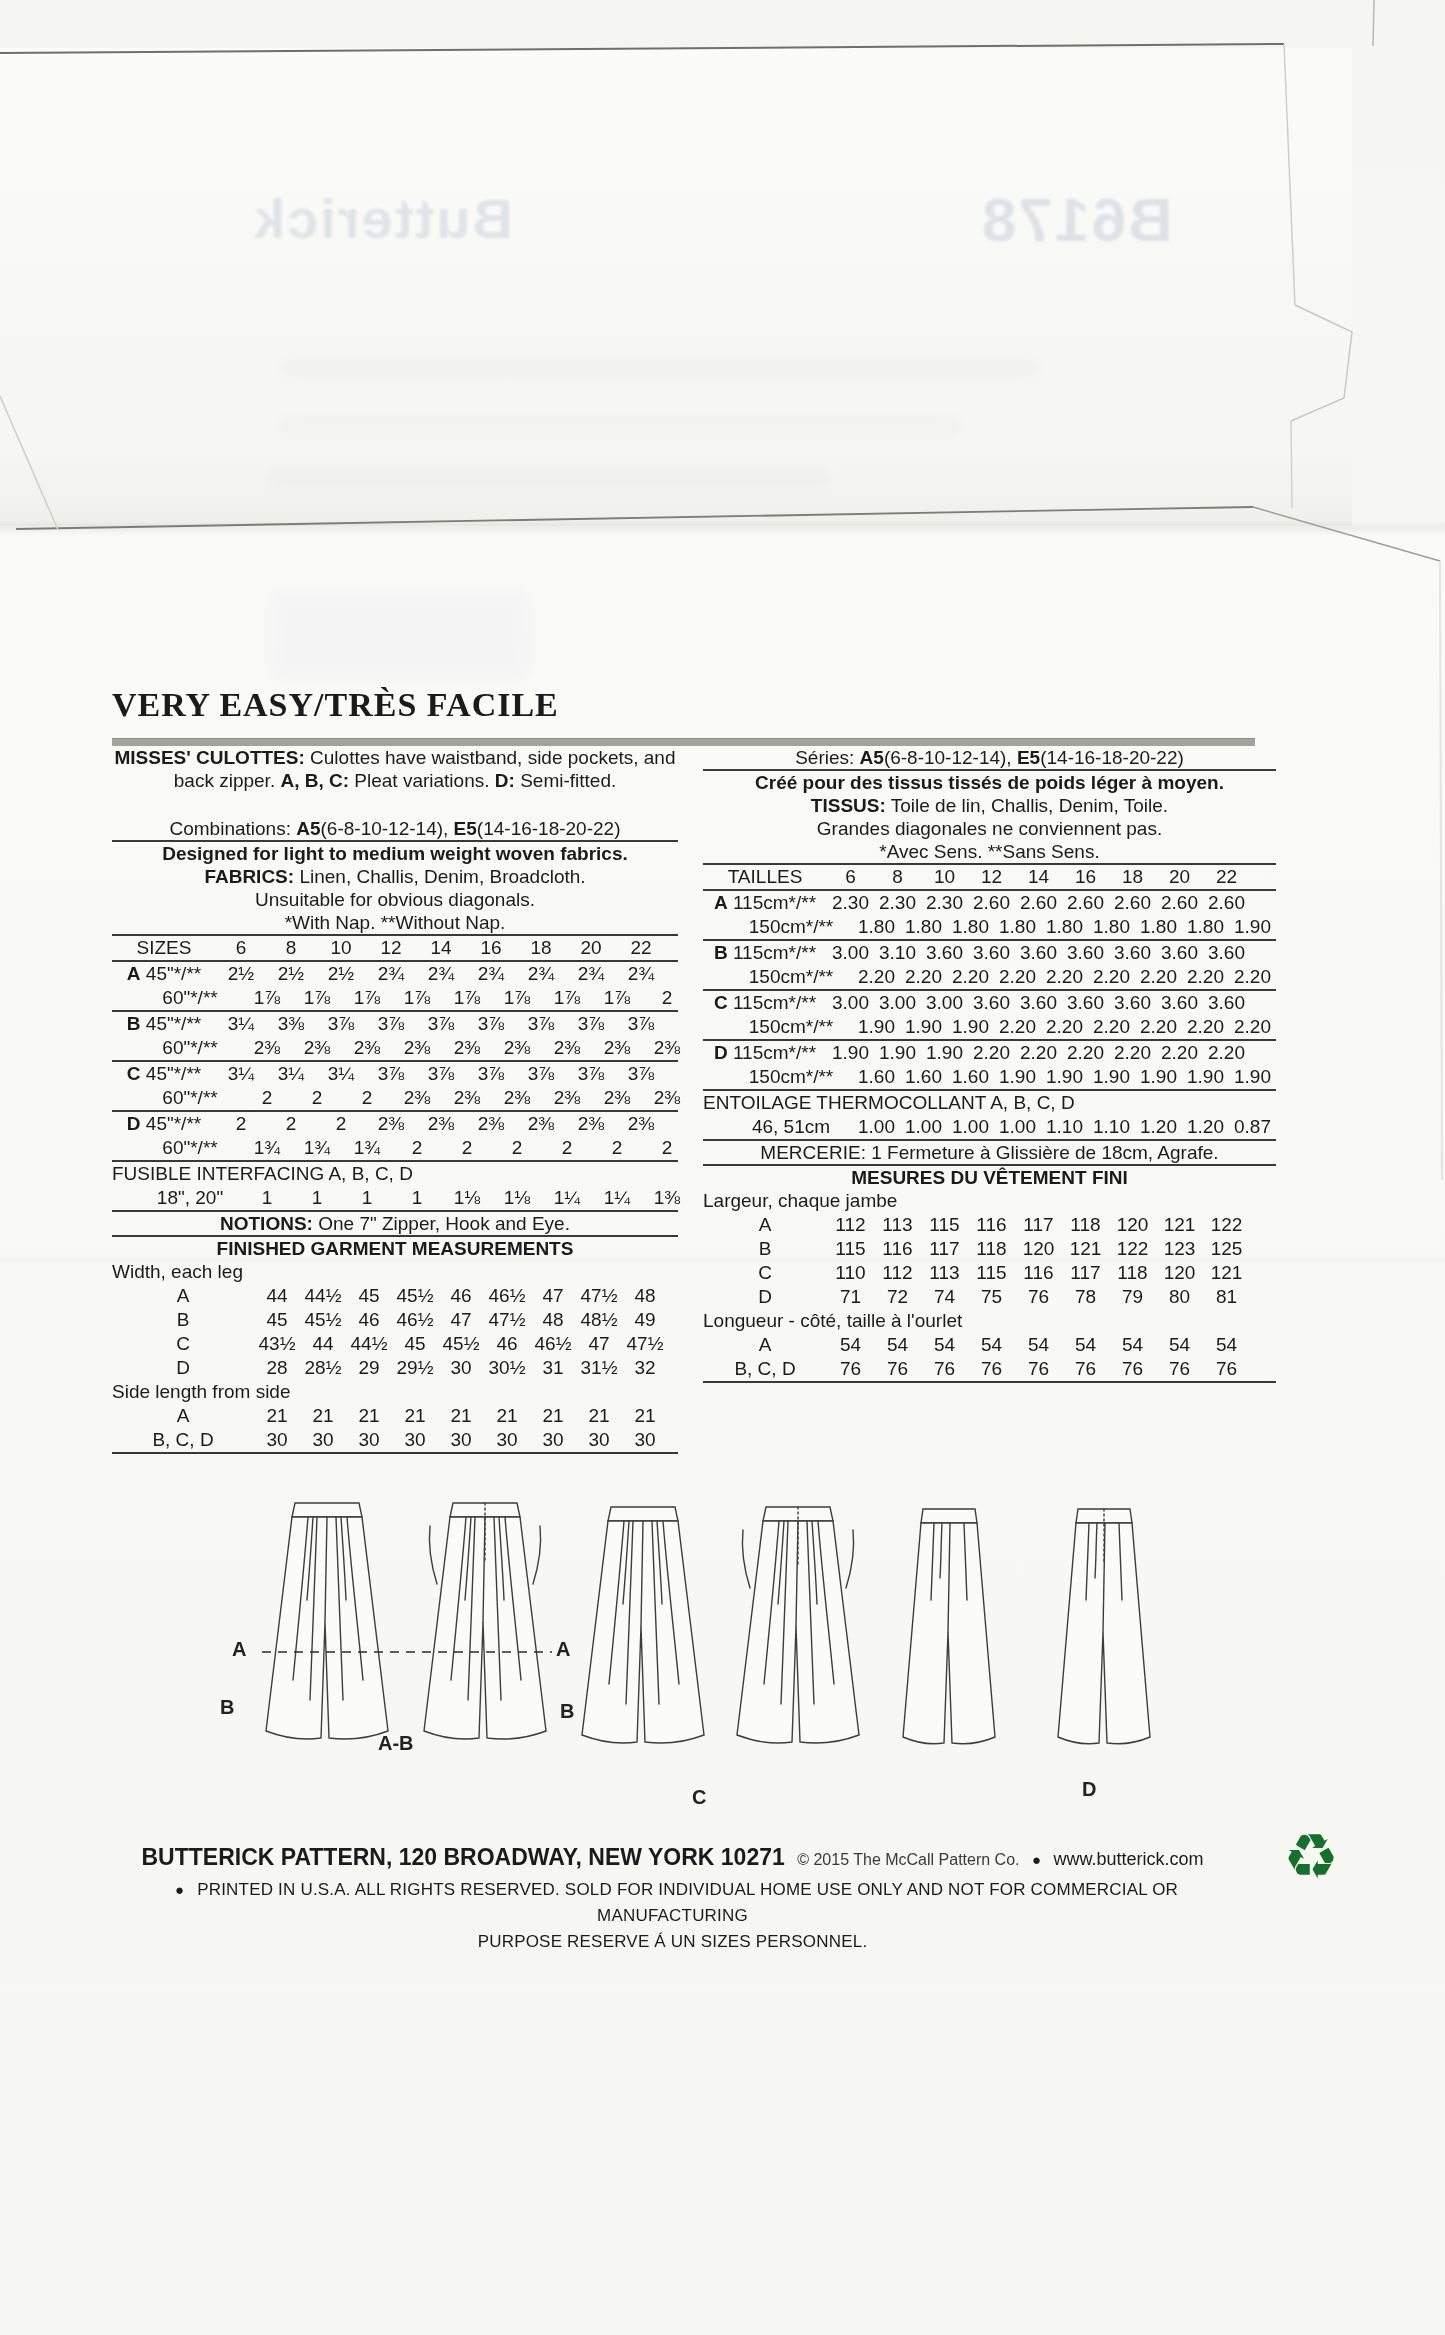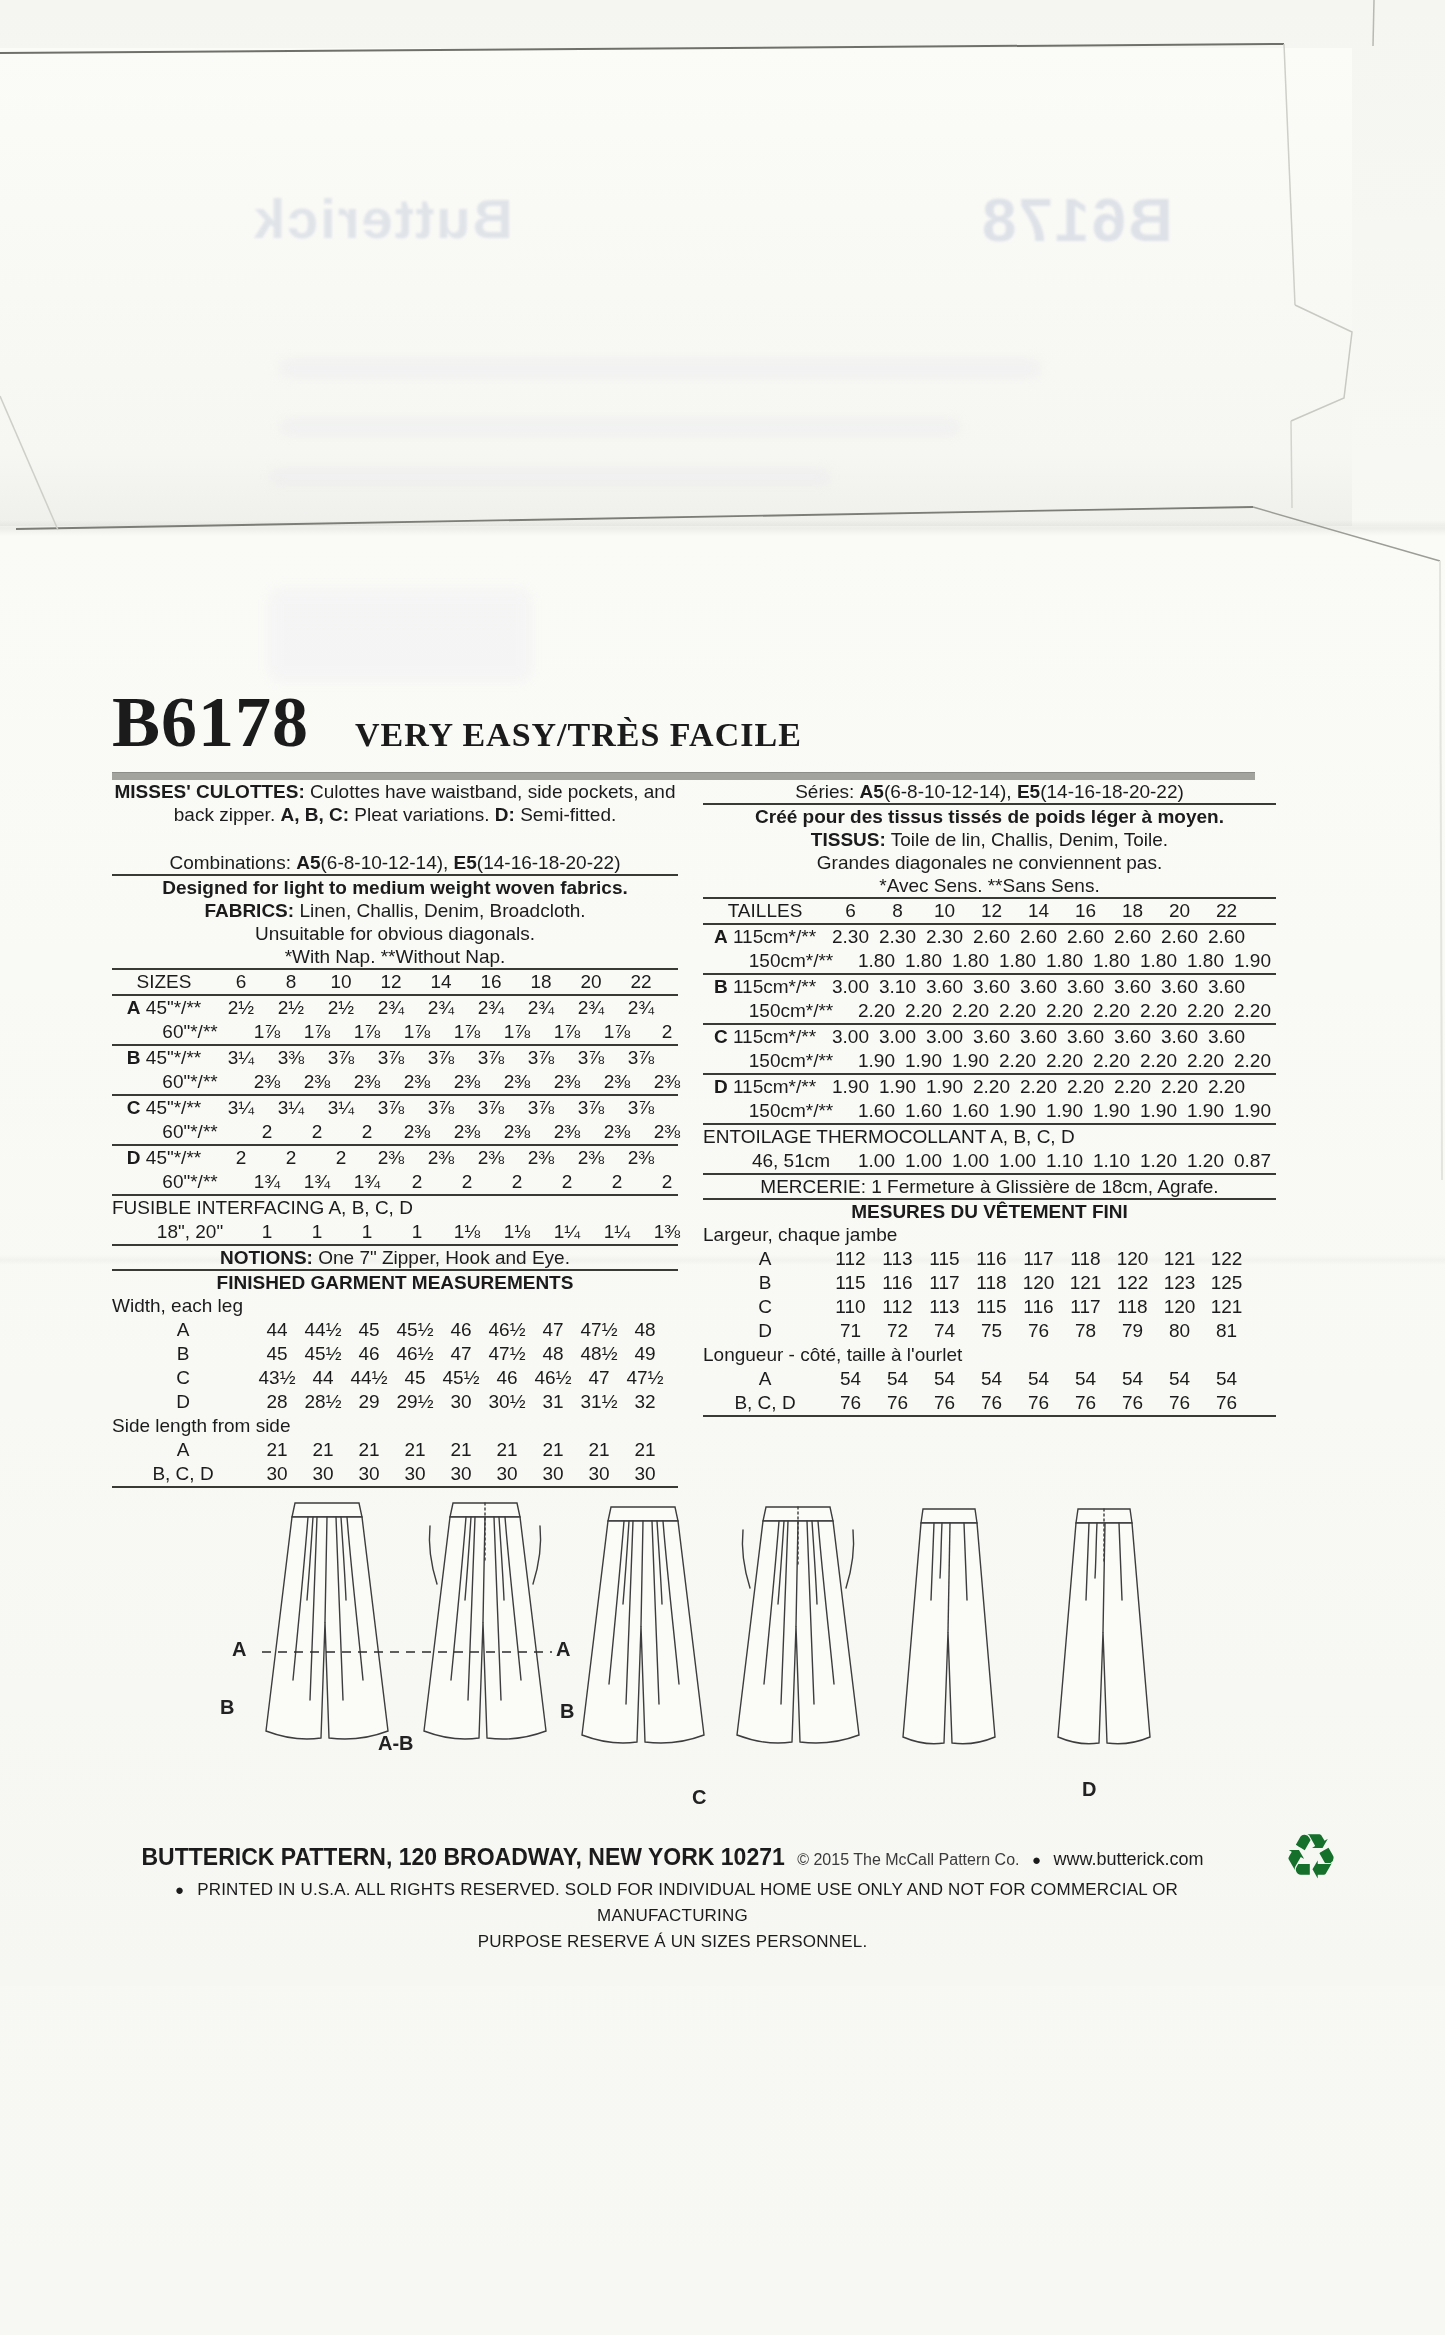--- a/index.html
+++ b/index.html
@@ -113,21 +113,20 @@
   <div class="showthrough st-brand">Butterick</div>
   <div class="showthrough st-code">B6178</div>
   <div class="smudge" style="left:280px;top:360px;width:760px;height:16px;"></div>
   <div class="smudge" style="left:280px;top:420px;width:680px;height:14px;"></div>
   <div class="smudge" style="left:270px;top:470px;width:560px;height:14px;"></div>
   <div class="smudge" style="left:270px;top:590px;width:260px;height:90px;opacity:.25;"></div>
 
   <div class="sheet">
 
     <div class="titlerow">
-      <span class="code">B6178</span>
       <span class="tagline">VERY EASY/TRÈS FACILE</span>
     </div>
     <div class="graybar"></div>
 
     <div class="cols">
 
       <div class="col col-en">
         <div class="p mb-gap"><span style="font-weight: bold;">MISSES' CULOTTES:</span><span> Culottes have waistband, side pockets, and back zipper. </span><span style="font-weight: bold;">A, B, C:</span><span> Pleat variations. </span><span style="font-weight: bold;">D:</span><span> Semi-fitted.</span></div>
         <div class="p rule-b"><span>Combinations: </span><span style="font-weight: bold;">A5</span><span>(6-8-10-12-14), </span><span style="font-weight: bold;">E5</span><span>(14-16-18-20-22)</span></div>
         <div class="p"><span style="font-weight: bold;">Designed for light to medium weight woven fabrics.</span></div>

